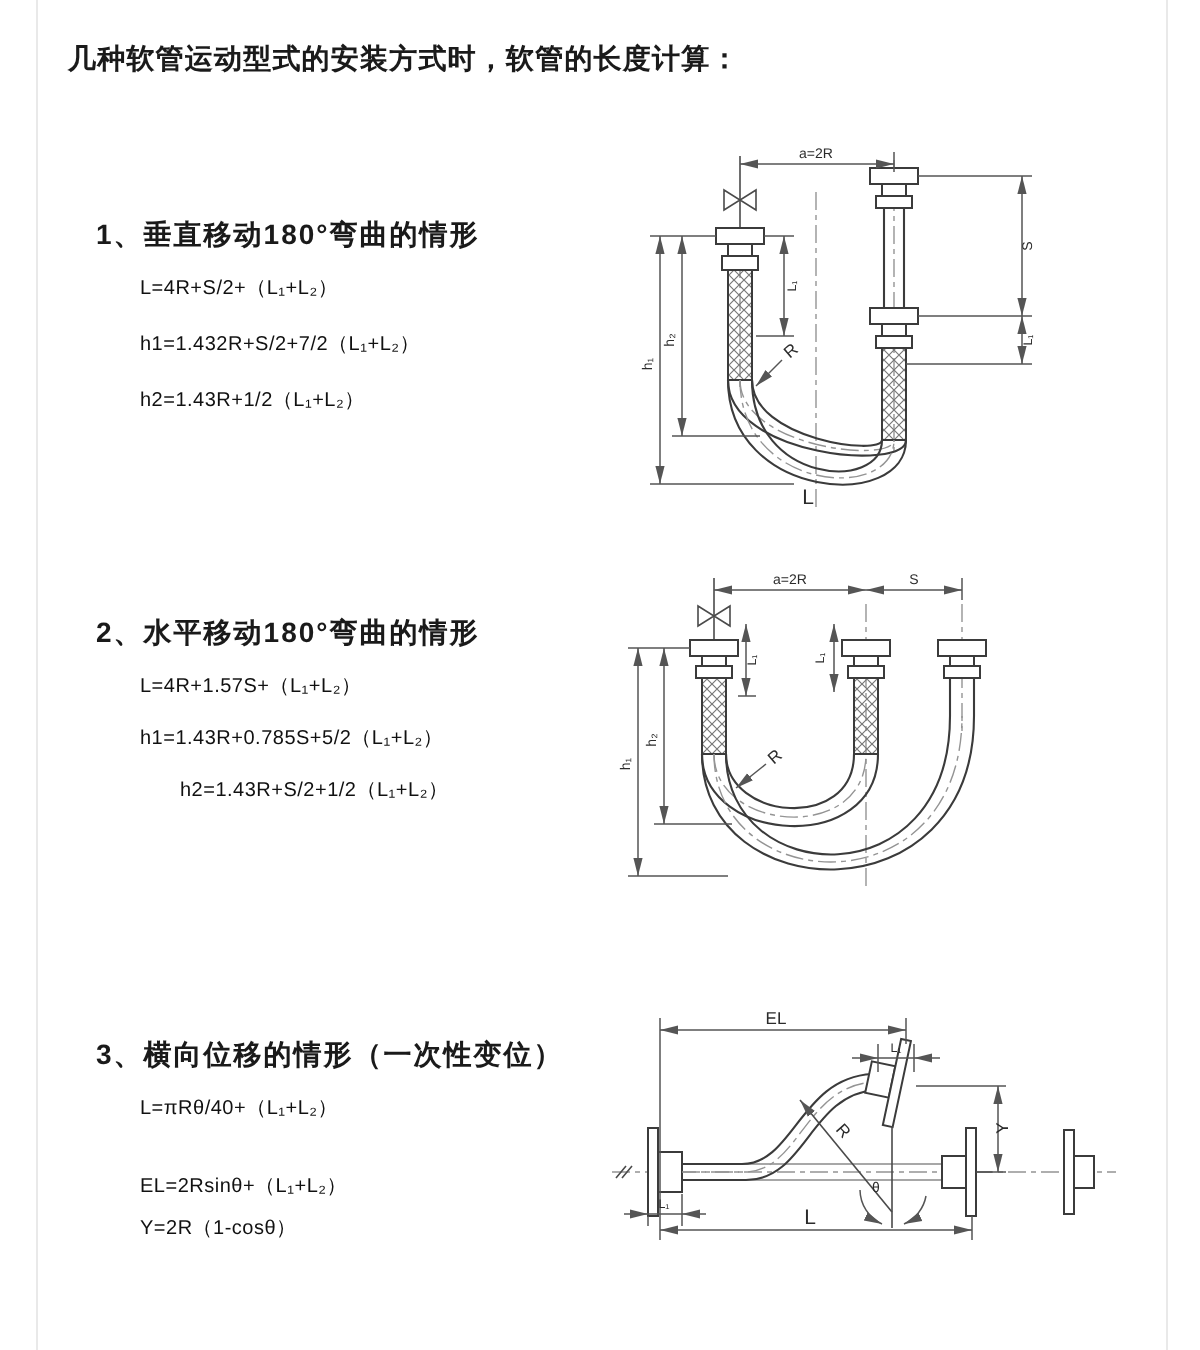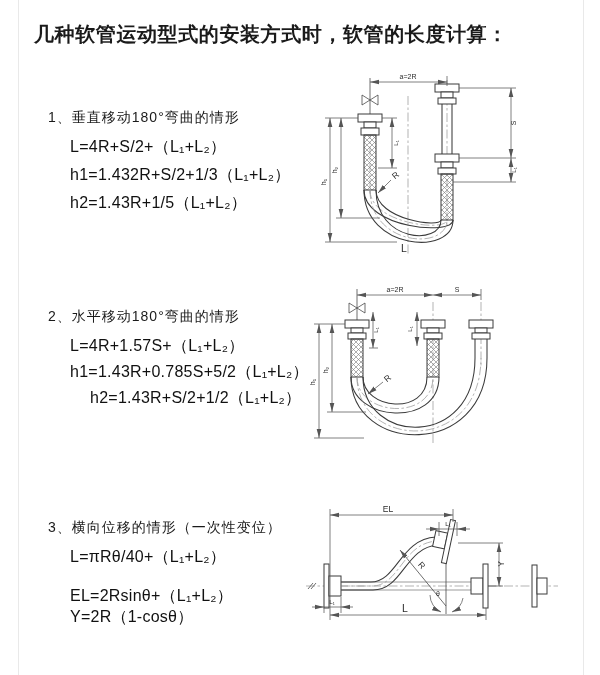--- a/index.html
+++ b/index.html
@@ -2,23 +2,23 @@
 <html><head>
 <meta charset="utf-8">
 <style>
   html,body{margin:0;padding:0;}
   body{
     width:600px;height:675px;position:relative;overflow:hidden;
     background:#ffffff;color:#1a1a1a;
     font-family:"Liberation Sans","DejaVu Sans",sans-serif;
   }
   .abs{position:absolute;}
-  .title{font-size:20px;font-weight:700;letter-spacing:.6px;white-space:nowrap;}
-  .sec-head{font-size:14px;font-weight:400;letter-spacing:1px;white-space:nowrap;}
-  .formula{font-size:16px;letter-spacing:.25px;white-space:nowrap;color:#111;}
+  .title{font-size:14px;font-weight:700;letter-spacing:.6px;white-space:nowrap;}
+  .sec-head{font-size:14px;font-weight:700;letter-spacing:1px;white-space:nowrap;}
+  .formula{font-size:10px;letter-spacing:.25px;white-space:nowrap;color:#111;}
   .edge{background:#e9e9e9;}
   svg{display:block;}
   svg text{font-family:"Liberation Sans","DejaVu Sans",sans-serif;fill:#2b2b2b;}
   .lbl6{font-size:6.2px;} .lbl7{font-size:7px;} .lbl8{font-size:8.5px;} .lbl10{font-size:10.5px;}
   .w{stroke:#3b3b3b;stroke-width:1.05;fill:none;}
   .thin{stroke:#4a4a4a;stroke-width:.8;fill:none;}
   .dim{stroke:#555;stroke-width:.75;fill:none;}
   .cl{stroke:#949494;stroke-width:.7;fill:none;stroke-dasharray:9 2.5 2.5 2.5;}
   .ghost{stroke:#8a8a8a;stroke-width:.85;fill:none;}
   .fit{fill:#ffffff;stroke:#3b3b3b;stroke-width:1;}
@@ -26,22 +26,22 @@
 </head>
 <body>
 
 <div class="abs edge" style="left:18px;top:0;width:1px;height:675px;"></div>
 <div class="abs edge" style="left:583px;top:0;width:1px;height:675px;"></div>
 
 <div class="abs title" style="left:34px;top:21px;">几种软管运动型式的安装方式时，软管的长度计算：</div>
 
 <div class="abs sec-head" style="left:48px;top:109px;">1、垂直移动180°弯曲的情形</div>
 <div class="abs formula" style="left:70px;top:137px;">L=4R+S/2+（L₁+L₂）</div>
-<div class="abs formula" style="left:70px;top:165px;">h1=1.432R+S/2+1/3（L₁+L₂）</div>
-<div class="abs formula" style="left:70px;top:193px;">h2=1.43R+1/5（L₁+L₂）</div>
+<div class="abs formula" style="left:70px;top:165px;">h1=1.432R+S/2+7/2（L₁+L₂）</div>
+<div class="abs formula" style="left:70px;top:193px;">h2=1.43R+1/2（L₁+L₂）</div>
 
 <div class="abs sec-head" style="left:48px;top:308px;">2、水平移动180°弯曲的情形</div>
 <div class="abs formula" style="left:70px;top:336px;">L=4R+1.57S+（L₁+L₂）</div>
 <div class="abs formula" style="left:70px;top:362px;">h1=1.43R+0.785S+5/2（L₁+L₂）</div>
 <div class="abs formula" style="left:70px;top:388px;margin-left:20px;">h2=1.43R+S/2+1/2（L₁+L₂）</div>
 
 <div class="abs sec-head" style="left:48px;top:519px;">3、横向位移的情形（一次性变位）</div>
 <div class="abs formula" style="left:70px;top:547px;">L=πRθ/40+（L₁+L₂）</div>
 <div class="abs formula" style="left:70px;top:607px;">Y=2R（1-cosθ）</div>
 <div class="abs formula" style="left:70px;top:586px;text-align:center;">EL=2Rsinθ+（L₁+L₂）</div>

